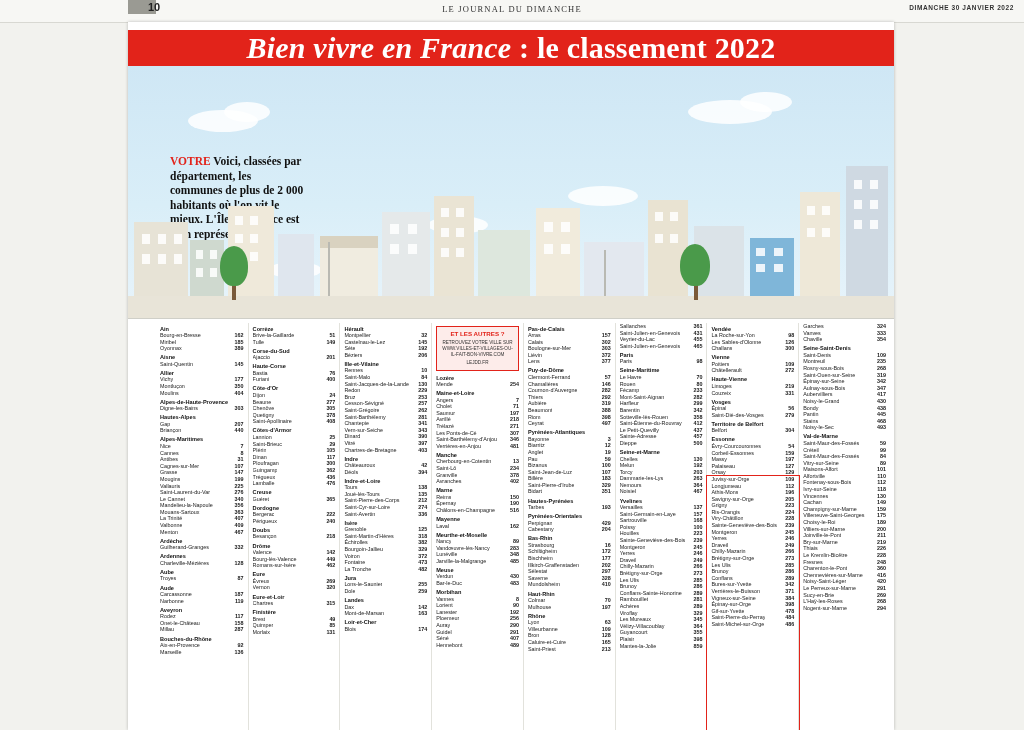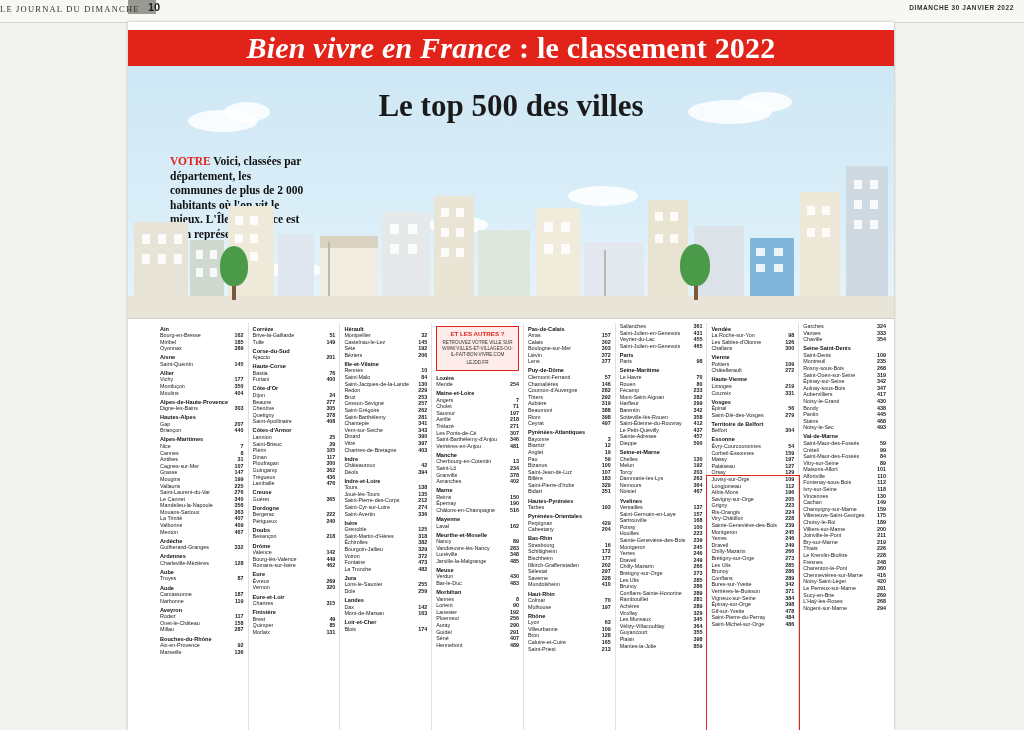--- a/index.html
+++ b/index.html
@@ -21,21 +21,21 @@
   }
   .masthead .folio{
     position:absolute;left:148px;top:1px;
     font-size:11px;font-weight:bold;color:#222;
   }
   .masthead .folio-box{
     position:absolute;left:128px;top:-8px;width:28px;height:22px;
     background:#9a9a93;
   }
   .masthead .journal{
-    position:absolute;left:0;right:0;top:4px;
+    position:absolute;left:0;right:0;top:4px;text-align:center;
     font-size:8.5px;letter-spacing:1.2px;color:#333;
     font-family:"Liberation Serif", serif;
   }
   .masthead .date{
     position:absolute;right:10px;top:4px;
     font-size:6.5px;letter-spacing:.6px;color:#333;font-weight:bold;
   }
   
   .sheet{
     position:absolute;left:128px;top:22px;width:766px;height:708px;
@@ -149,21 +149,20 @@
 
     <div class="illus">
       <div class="cloud" style="left:60px;top:44px;width:70px;height:22px;"></div>
       <div class="cloud" style="left:96px;top:36px;width:46px;height:20px;"></div>
       <div class="cloud" style="left:560px;top:34px;width:84px;height:24px;"></div>
       <div class="cloud" style="left:612px;top:26px;width:52px;height:20px;"></div>
       <div class="cloud" style="left:300px;top:150px;width:60px;height:18px;"></div>
       <div class="cloud" style="left:440px;top:120px;width:70px;height:20px;"></div>
       <div class="cloud" style="left:140px;top:196px;width:54px;height:16px;"></div>
 
-      <h2>Le top 500 des villes</h2>
 
       <div class="blurb">
         <span class="kicker">VOTRE</span><span> Voici, classées par département, les communes de plus de 2 000 habitants où l'on vit le mieux. L'Île-de-France est bien représentée</span>
       </div>
 
       <div class="ground"></div>
 
       <div class="bld" style="left:6px;width:54px;height:74px;background:#e7e3d6;">
         <div class="win" style="left:8px;top:12px;width:8px;height:10px;"></div>
         <div class="win" style="left:24px;top:12px;width:8px;height:10px;"></div>

